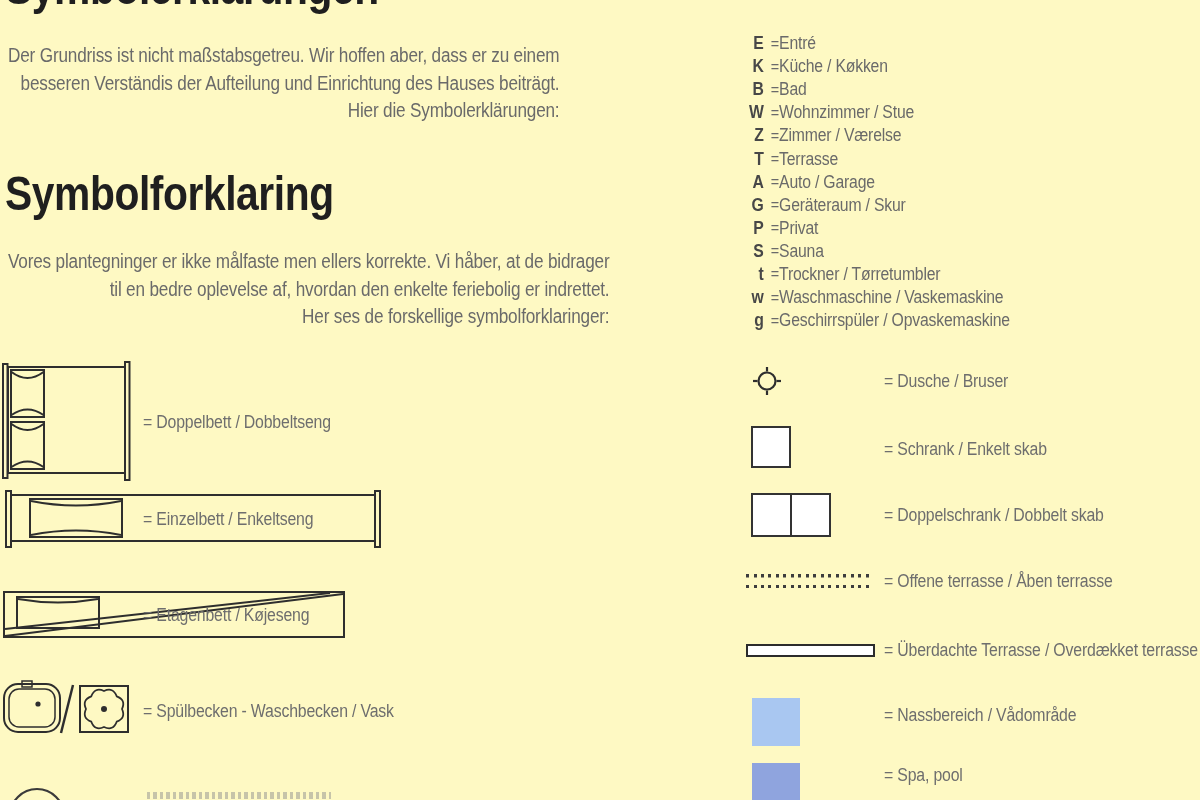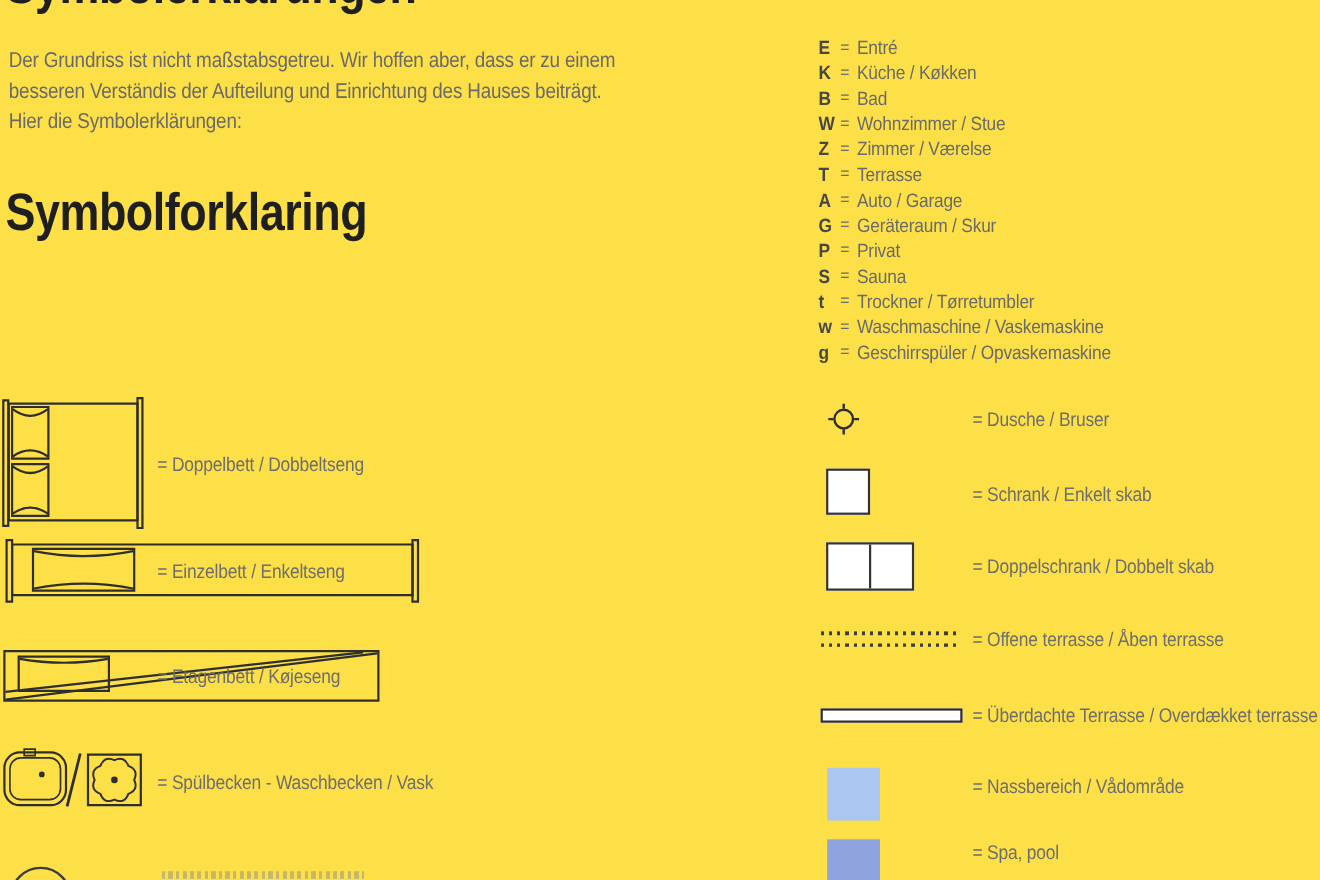--- a/index.html
+++ b/index.html
@@ -1,21 +1,22 @@
 <!DOCTYPE html>
 <html><head>
 <meta charset="utf-8">
 <style>
   * { margin:0; padding:0; box-sizing:border-box; }
   html,body { background:#ffffff; }
   .page {
     position:relative; width:1200px; height:800px;
-    background:#fde047; overflow:hidden;
+    background:#fef9c3; overflow:hidden;
     font-family:"Liberation Sans", sans-serif;
     color:#6a6a6a;
+    text-align:right;
   }
   .abs { position:absolute; }
   .cond { transform:scaleX(0.88); transform-origin:0 0; }
   .cond85 { transform:scaleX(0.85); transform-origin:0 0; }
 
   .h1 {
     font-size:48px; line-height:48px; font-weight:bold;
     color:#1f1f1f; letter-spacing:-0.5px; white-space:nowrap;
   }
   .para { font-size:19.5px; line-height:27.5px; color:#6a6a6a; letter-spacing:-0.2px; white-space:nowrap; }
@@ -60,20 +61,25 @@
   <div class="abs h1 cond85" style="left:5px; top:-36px;">Symbolerklärungen</div>
 
   <div class="abs" style="left:8px; top:42px;">
     <div class="para cond">Der Grundriss ist nicht maßstabsgetreu. Wir hoffen aber, dass er zu einem</div>
     <div class="para cond">besseren Verständis der Aufteilung und Einrichtung des Hauses beiträgt.</div>
     <div class="para cond">Hier die Symbolerklärungen:</div>
   </div>
 
   <div class="abs h1 cond85" style="left:5px; top:170px;">Symbolforklaring</div>
 
+  <div class="abs" style="left:8px; top:248px;">
+    <div class="para cond">Vores plantegninger er ikke målfaste men ellers korrekte. Vi håber, at de bidrager</div>
+    <div class="para cond">til en bedre oplevelse af, hvordan den enkelte feriebolig er indrettet.</div>
+    <div class="para cond">Her ses de forskellige symbolforklaringer:</div>
+  </div>
 
   <div class="abs ll" style="left:744px; top:32px;">
     <div class="ll-row">
       <span class="ll-letter">E</span>
       <span class="ll-eq">=</span>
       <span class="ll-val">Entré</span>
     </div>
     <div class="ll-row">
       <span class="ll-letter">K</span>
       <span class="ll-eq">=</span>

